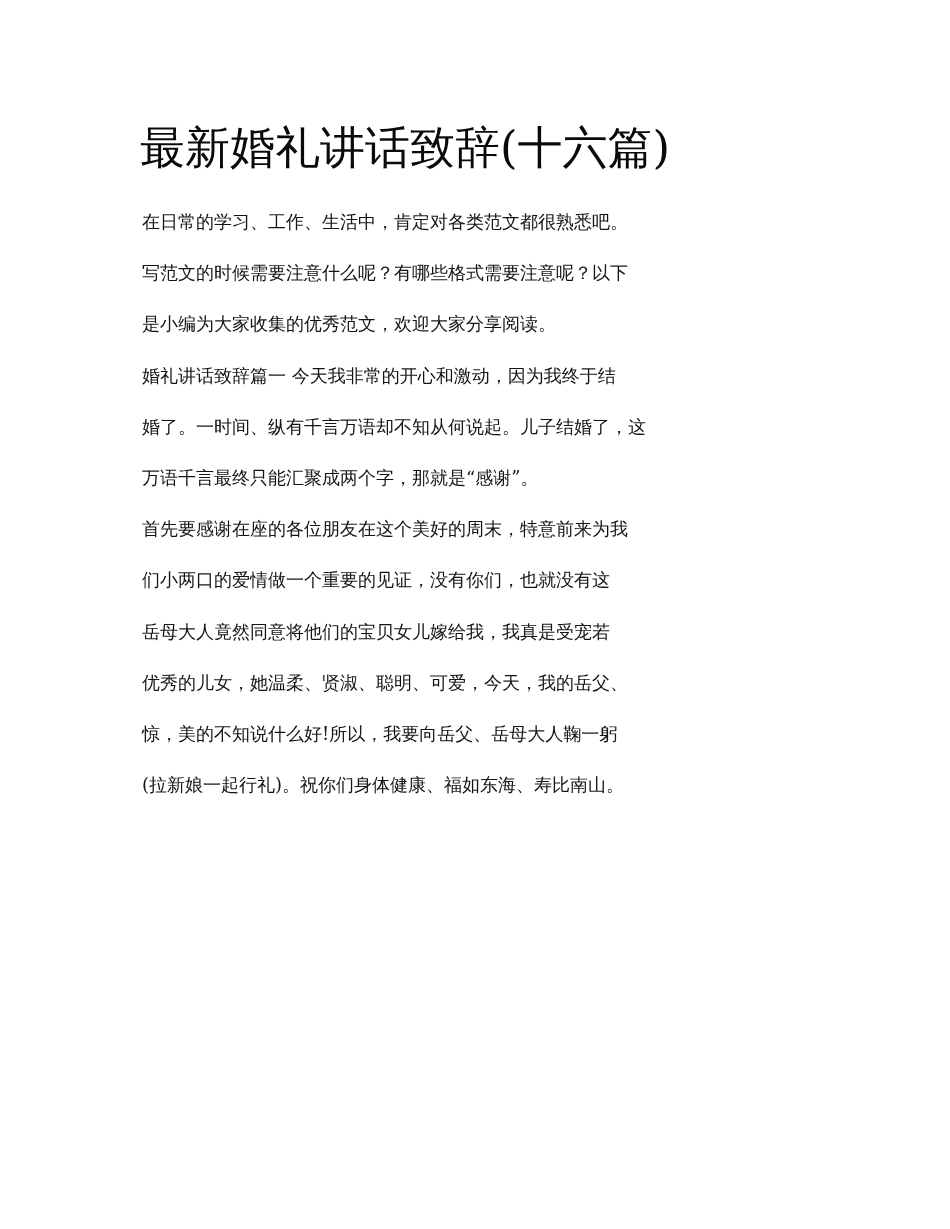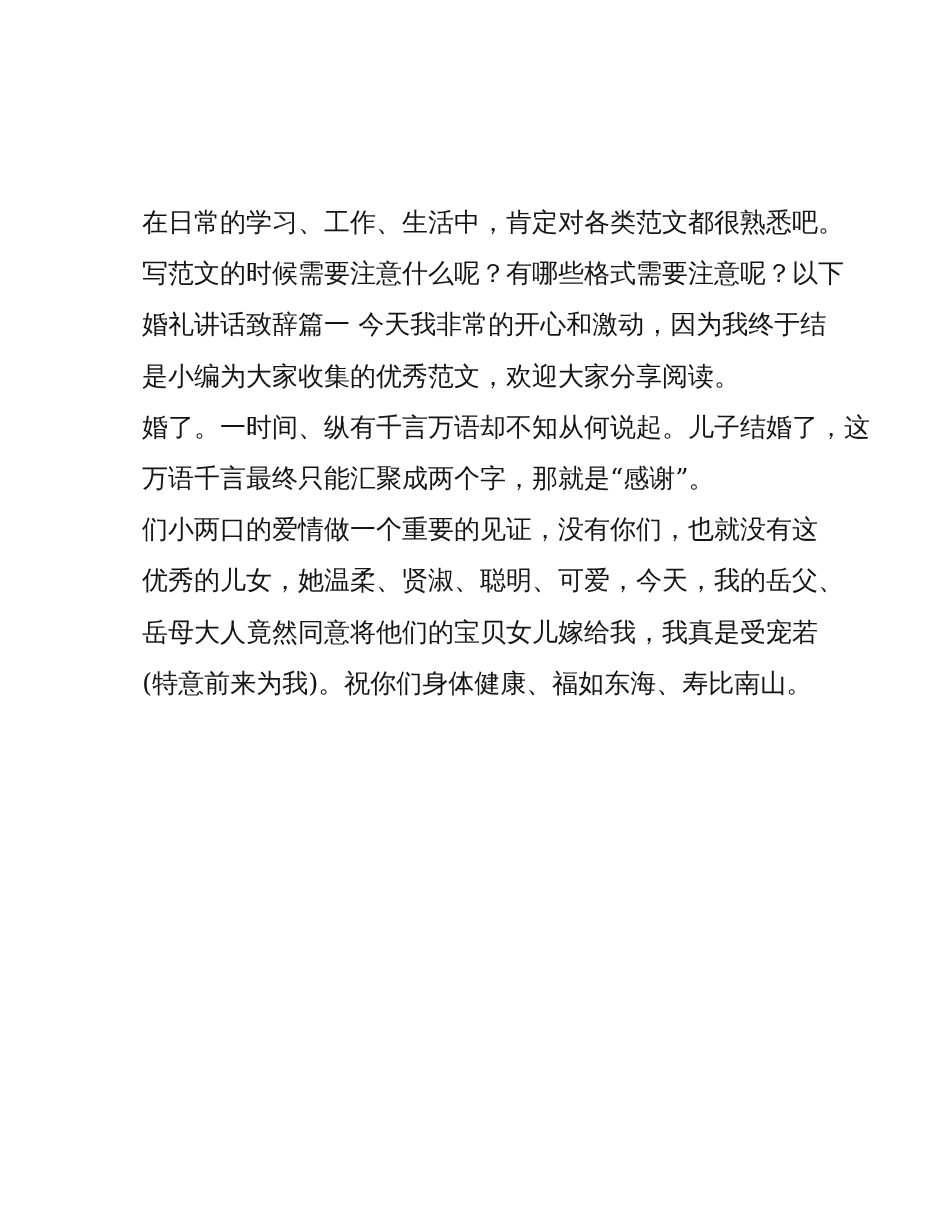--- a/index.html
+++ b/index.html
@@ -38,35 +38,38 @@
     .body-lines {
       position: absolute;
       left: 142px;
       top: 204px;
       width: 680px;
     }
     .line {
       display: block;
       height: 51.2px;
       line-height: 36px;
-      font-size: 26px;
+      font-size: 18px;
       white-space: nowrap;
       color: #141414;
     }
   </style>
 </head>
 <body>
 
 <div class="page">
+  <h1 class="title">最新婚礼讲话致辞(十六篇)</h1>
 
   <div class="body-lines">
     <span class="line">在日常的学习、工作、生活中，肯定对各类范文都很熟悉吧。</span>
     <span class="line">写范文的时候需要注意什么呢？有哪些格式需要注意呢？以下</span>
+    <span class="line">是小编为大家收集的优秀范文，欢迎大家分享阅读。</span>
     <span class="line">婚礼讲话致辞篇一 今天我非常的开心和激动，因为我终于结</span>
-    <span class="line">是小编为大家收集的优秀范文，欢迎大家分享阅读。</span>
     <span class="line">婚了。一时间、纵有千言万语却不知从何说起。儿子结婚了，这</span>
     <span class="line">万语千言最终只能汇聚成两个字，那就是“感谢”。</span>
+    <span class="line">首先要感谢在座的各位朋友在这个美好的周末，特意前来为我</span>
     <span class="line">们小两口的爱情做一个重要的见证，没有你们，也就没有这</span>
+    <span class="line">岳母大人竟然同意将他们的宝贝女儿嫁给我，我真是受宠若</span>
     <span class="line">优秀的儿女，她温柔、贤淑、聪明、可爱，今天，我的岳父、</span>
-    <span class="line">岳母大人竟然同意将他们的宝贝女儿嫁给我，我真是受宠若</span>
-    <span class="line">(特意前来为我)。祝你们身体健康、福如东海、寿比南山。</span>
+    <span class="line">惊，美的不知说什么好!所以，我要向岳父、岳母大人鞠一躬</span>
+    <span class="line">(拉新娘一起行礼)。祝你们身体健康、福如东海、寿比南山。</span>
   </div>
 </div>
 
 </body></html>

